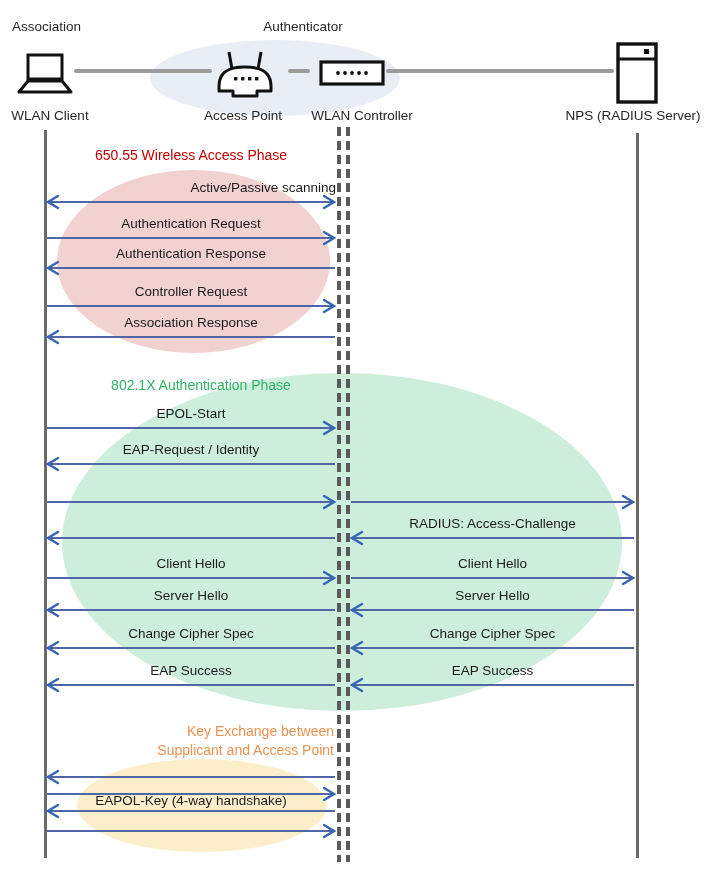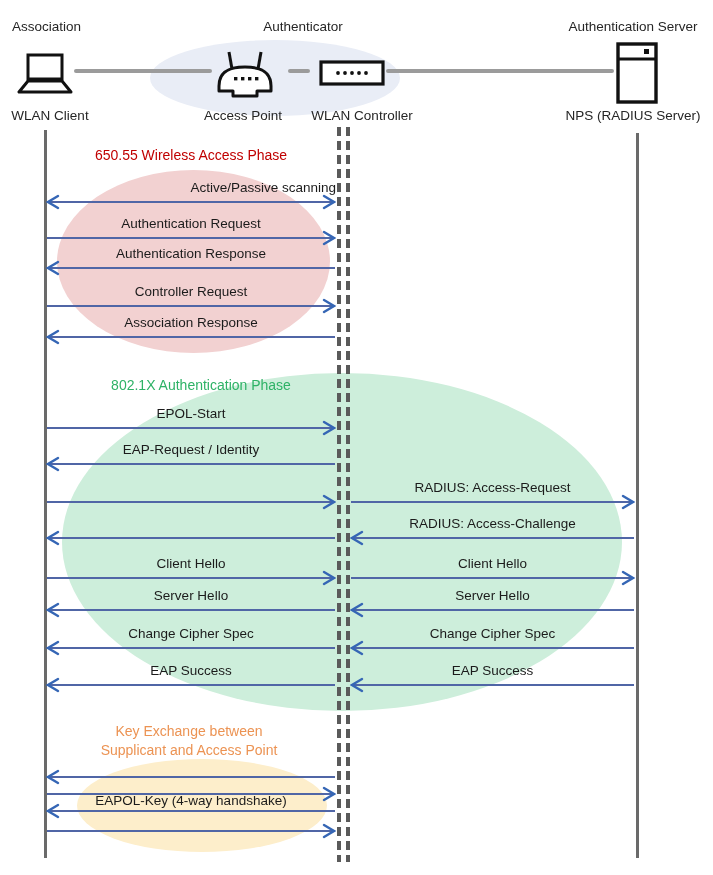--- a/index.html
+++ b/index.html
@@ -35,21 +35,20 @@
 </style>
 </head>
 <body>
 
 <div id="stage">
 
   <div class="ellipse header-ellipse abs" style="left:150px;top:40px;width:250px;height:76px;"></div>
 
   <div class="role-label" style="left:12px;top:19px;width:110px;text-align:left;">Association</div>
   <div class="role-label" style="left:233px;top:19px;width:140px;text-align:center;">Authenticator</div>
-  <div class="role-label" style="left:553px;top:19px;width:160px;">Authentication Server</div>
 
   <div class="connector" style="left:74px;top:69px;width:138px;"></div>
   <div class="connector" style="left:288px;top:69px;width:22px;"></div>
   <div class="connector" style="left:386px;top:69px;width:228px;"></div>
 
   <div class="icon" style="left:17px;top:53px;">
     <svg width="56" height="42" viewBox="0 0 56 42">
       <rect x="11" y="2" width="34" height="24" fill="#fff" stroke="#111" stroke-width="3"></rect>
       <polygon points="2,39 54,39 45,28 11,28" fill="#fff" stroke="#111" stroke-width="3" stroke-linejoin="round"></polygon>
     </svg>
@@ -92,21 +91,21 @@
   <div class="ellipse phase-green" style="left:62px;top:373px;width:560px;height:338px;"></div>
   <div class="ellipse phase-yellow" style="left:77px;top:759px;width:250px;height:93px;"></div>
 
   <div class="lifeline" style="left:43.5px;top:130px;height:728px;"></div>
   <div class="lifeline-dashed" style="left:337px;top:127px;height:735px;"></div>
   <div class="lifeline-dashed" style="left:345.5px;top:127px;height:735px;"></div>
   <div class="lifeline" style="left:635.5px;top:133px;height:725px;"></div>
 
   <div class="phase-title title-red" style="left:46px;top:146px;width:290px;">650.55 Wireless Access Phase</div>
   <div class="phase-title title-green" style="left:56px;top:376px;width:290px;">802.1X Authentication Phase</div>
-  <div class="phase-title title-orange" style="left:44px;top:722px;width:290px;">Key Exchange between
+  <div class="phase-title title-orange" style="left:44px;top:722px;width:290px;text-align:right;">Key Exchange between
 Supplicant and Access Point</div>
 
 <div class="msg" style="left: 46px; top: 193px; width: 290px;">
       <svg width="290" height="18">
         <line x1="1" y1="9" x2="289" y2="9" stroke="#5066a6" stroke-width="2"></line>
         <polyline points="12,3 2,9 12,15" fill="none" stroke="#3566b5" stroke-width="2.4" stroke-linecap="round"></polyline>
         <polyline points="278,3 288,9 278,15" fill="none" stroke="#3566b5" stroke-width="2.4" stroke-linecap="round"></polyline>
       </svg>
     </div>
     <div class="msg-label" style="left: 46px; width: 290px; top: 180px; text-align: right;">Active/Passive scanning</div>
@@ -157,21 +156,20 @@
         <line x1="1" y1="9" x2="289" y2="9" stroke="#5066a6" stroke-width="2"></line>
         <polyline points="278,3 288,9 278,15" fill="none" stroke="#3566b5" stroke-width="2.4" stroke-linecap="round"></polyline>
       </svg>
     </div>
     <div class="msg" style="left: 350px; top: 493px; width: 285px;">
       <svg width="285" height="18">
         <line x1="1" y1="9" x2="284" y2="9" stroke="#5066a6" stroke-width="2"></line>
         <polyline points="273,3 283,9 273,15" fill="none" stroke="#3566b5" stroke-width="2.4" stroke-linecap="round"></polyline>
       </svg>
     </div>
-    <div class="msg-label" style="left: 350px; width: 285px; top: 480px;">RADIUS: Access-Request</div>
     <div class="msg" style="left: 46px; top: 529px; width: 290px;">
       <svg width="290" height="18">
         <line x1="1" y1="9" x2="289" y2="9" stroke="#5066a6" stroke-width="2"></line>
         <polyline points="12,3 2,9 12,15" fill="none" stroke="#3566b5" stroke-width="2.4" stroke-linecap="round"></polyline>
       </svg>
     </div>
     <div class="msg" style="left: 350px; top: 529px; width: 285px;">
       <svg width="285" height="18">
         <line x1="1" y1="9" x2="284" y2="9" stroke="#5066a6" stroke-width="2"></line>
         <polyline points="12,3 2,9 12,15" fill="none" stroke="#3566b5" stroke-width="2.4" stroke-linecap="round"></polyline>

